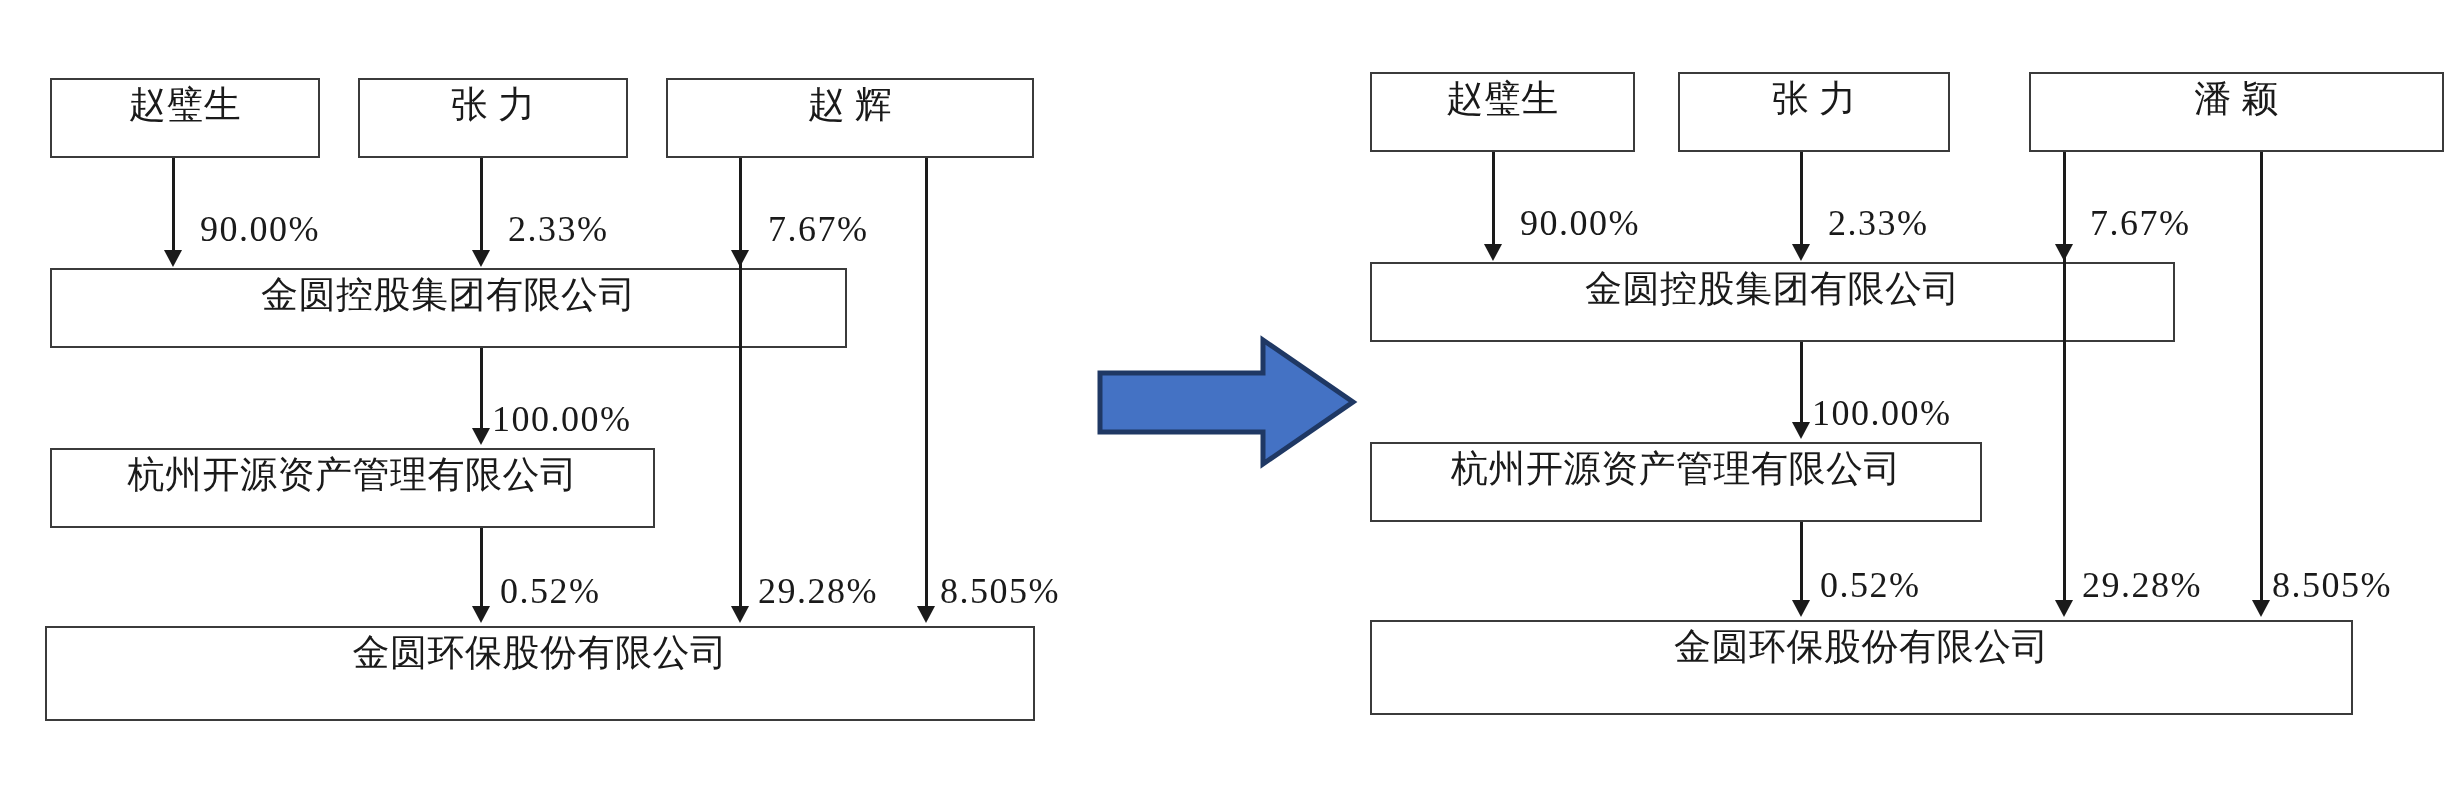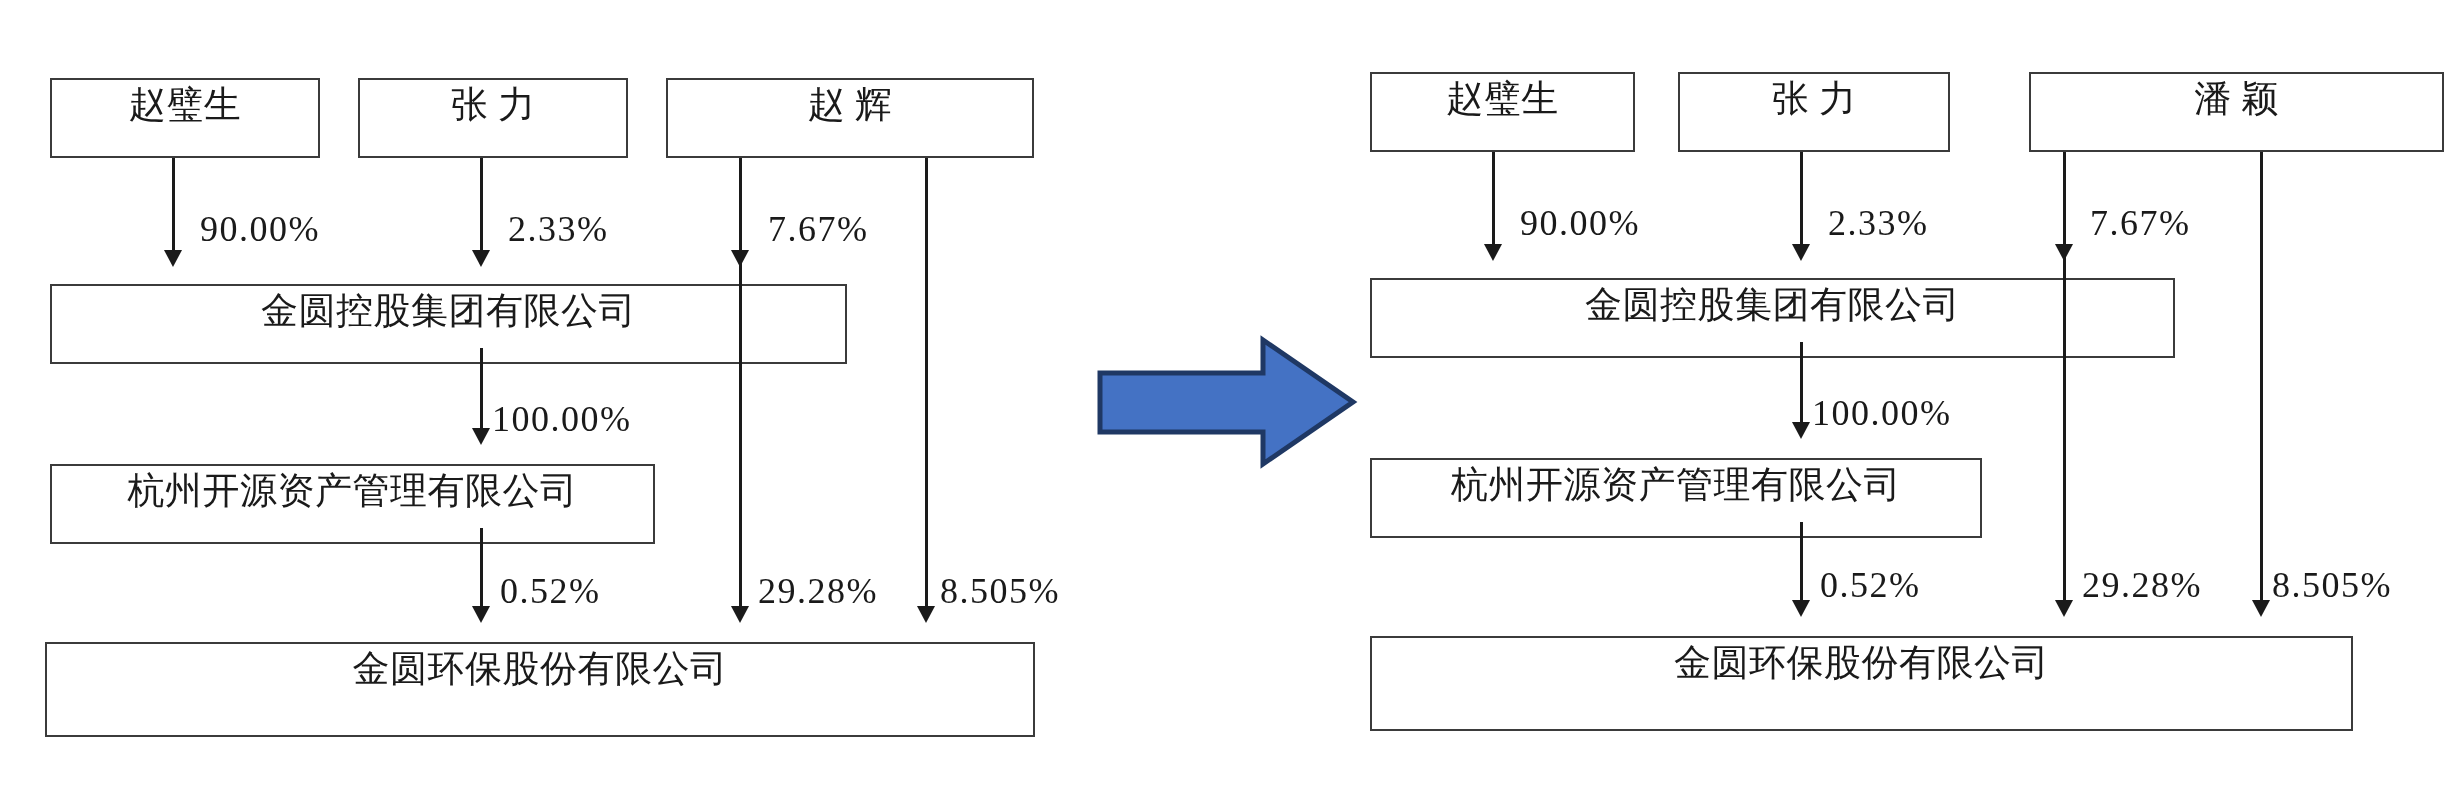--- a/index.html
+++ b/index.html
@@ -33,21 +33,20 @@
     font-family: "Liberation Serif", "DejaVu Serif", serif;
     color: #1a1a1a;
     white-space: nowrap;
     letter-spacing: 0.5px;
   }
   .box.person {
     font-size: 37px;
   }
   .box.company {
     font-size: 37px;
-    margin-top: 16px;
   }
 
   
   .vline {
     position: absolute;
     width: 0;
     border-left: 3px solid #1a1a1a;
   }
   .arrowhead {
     position: absolute;

